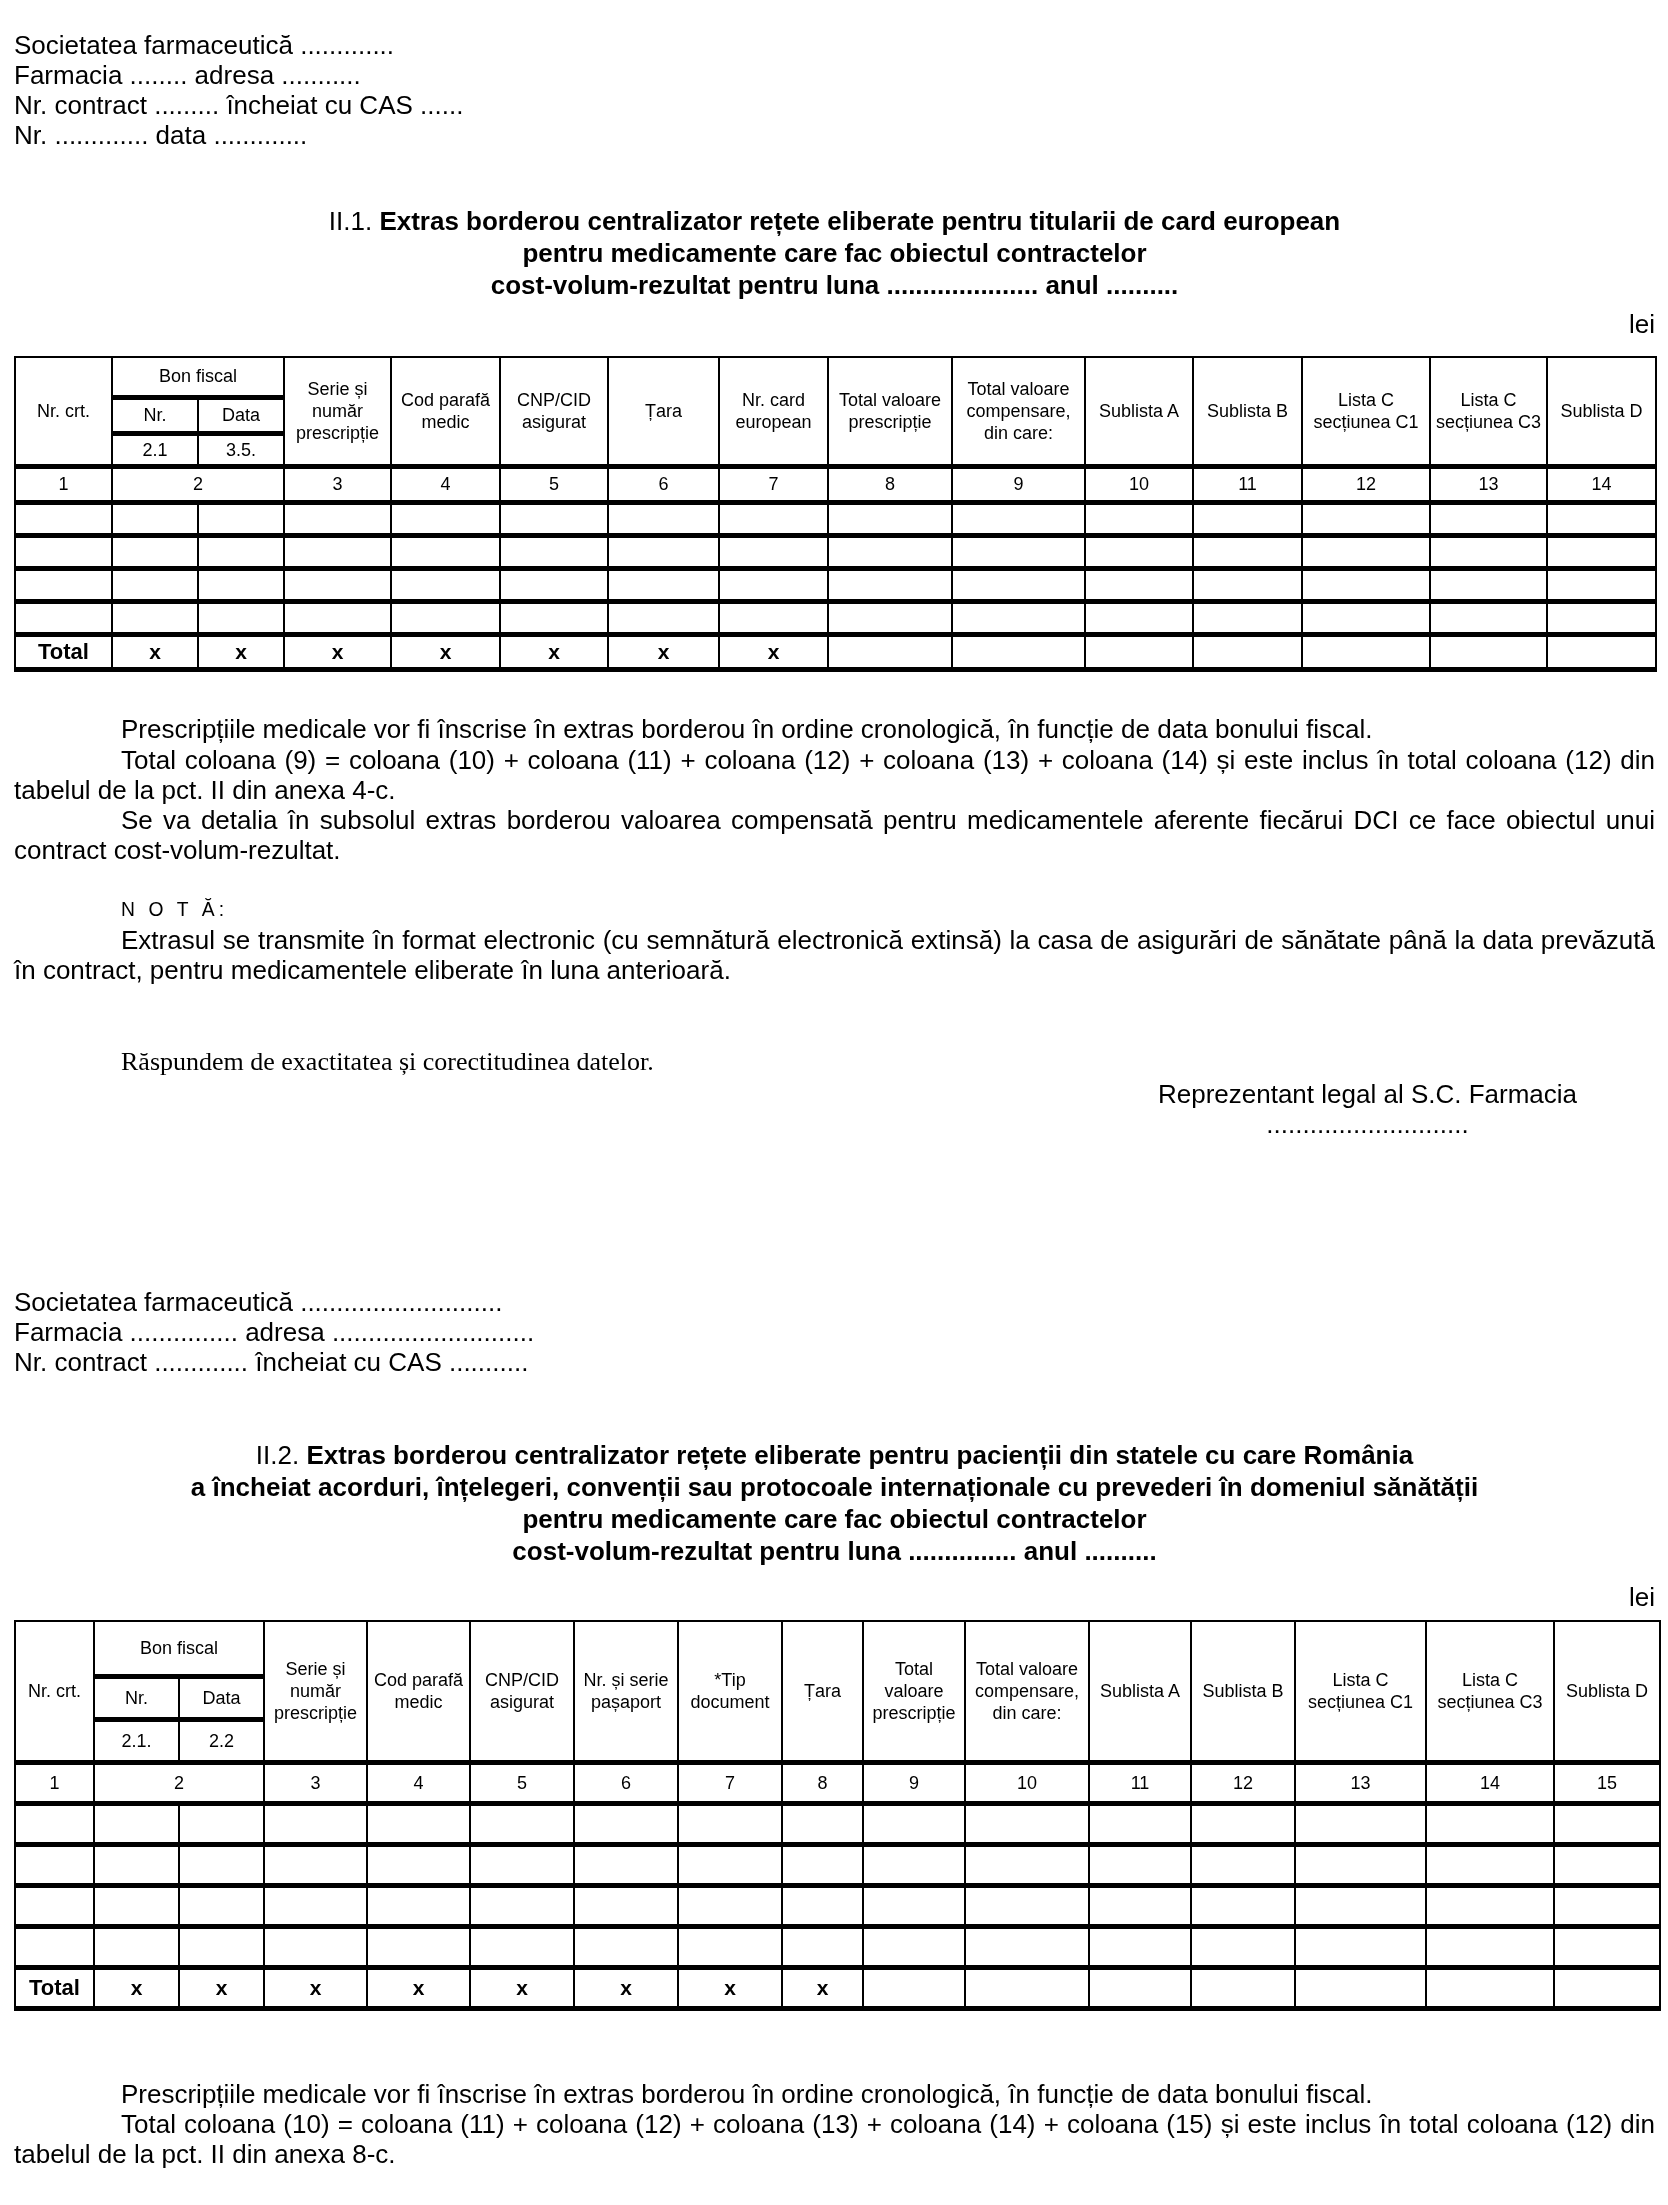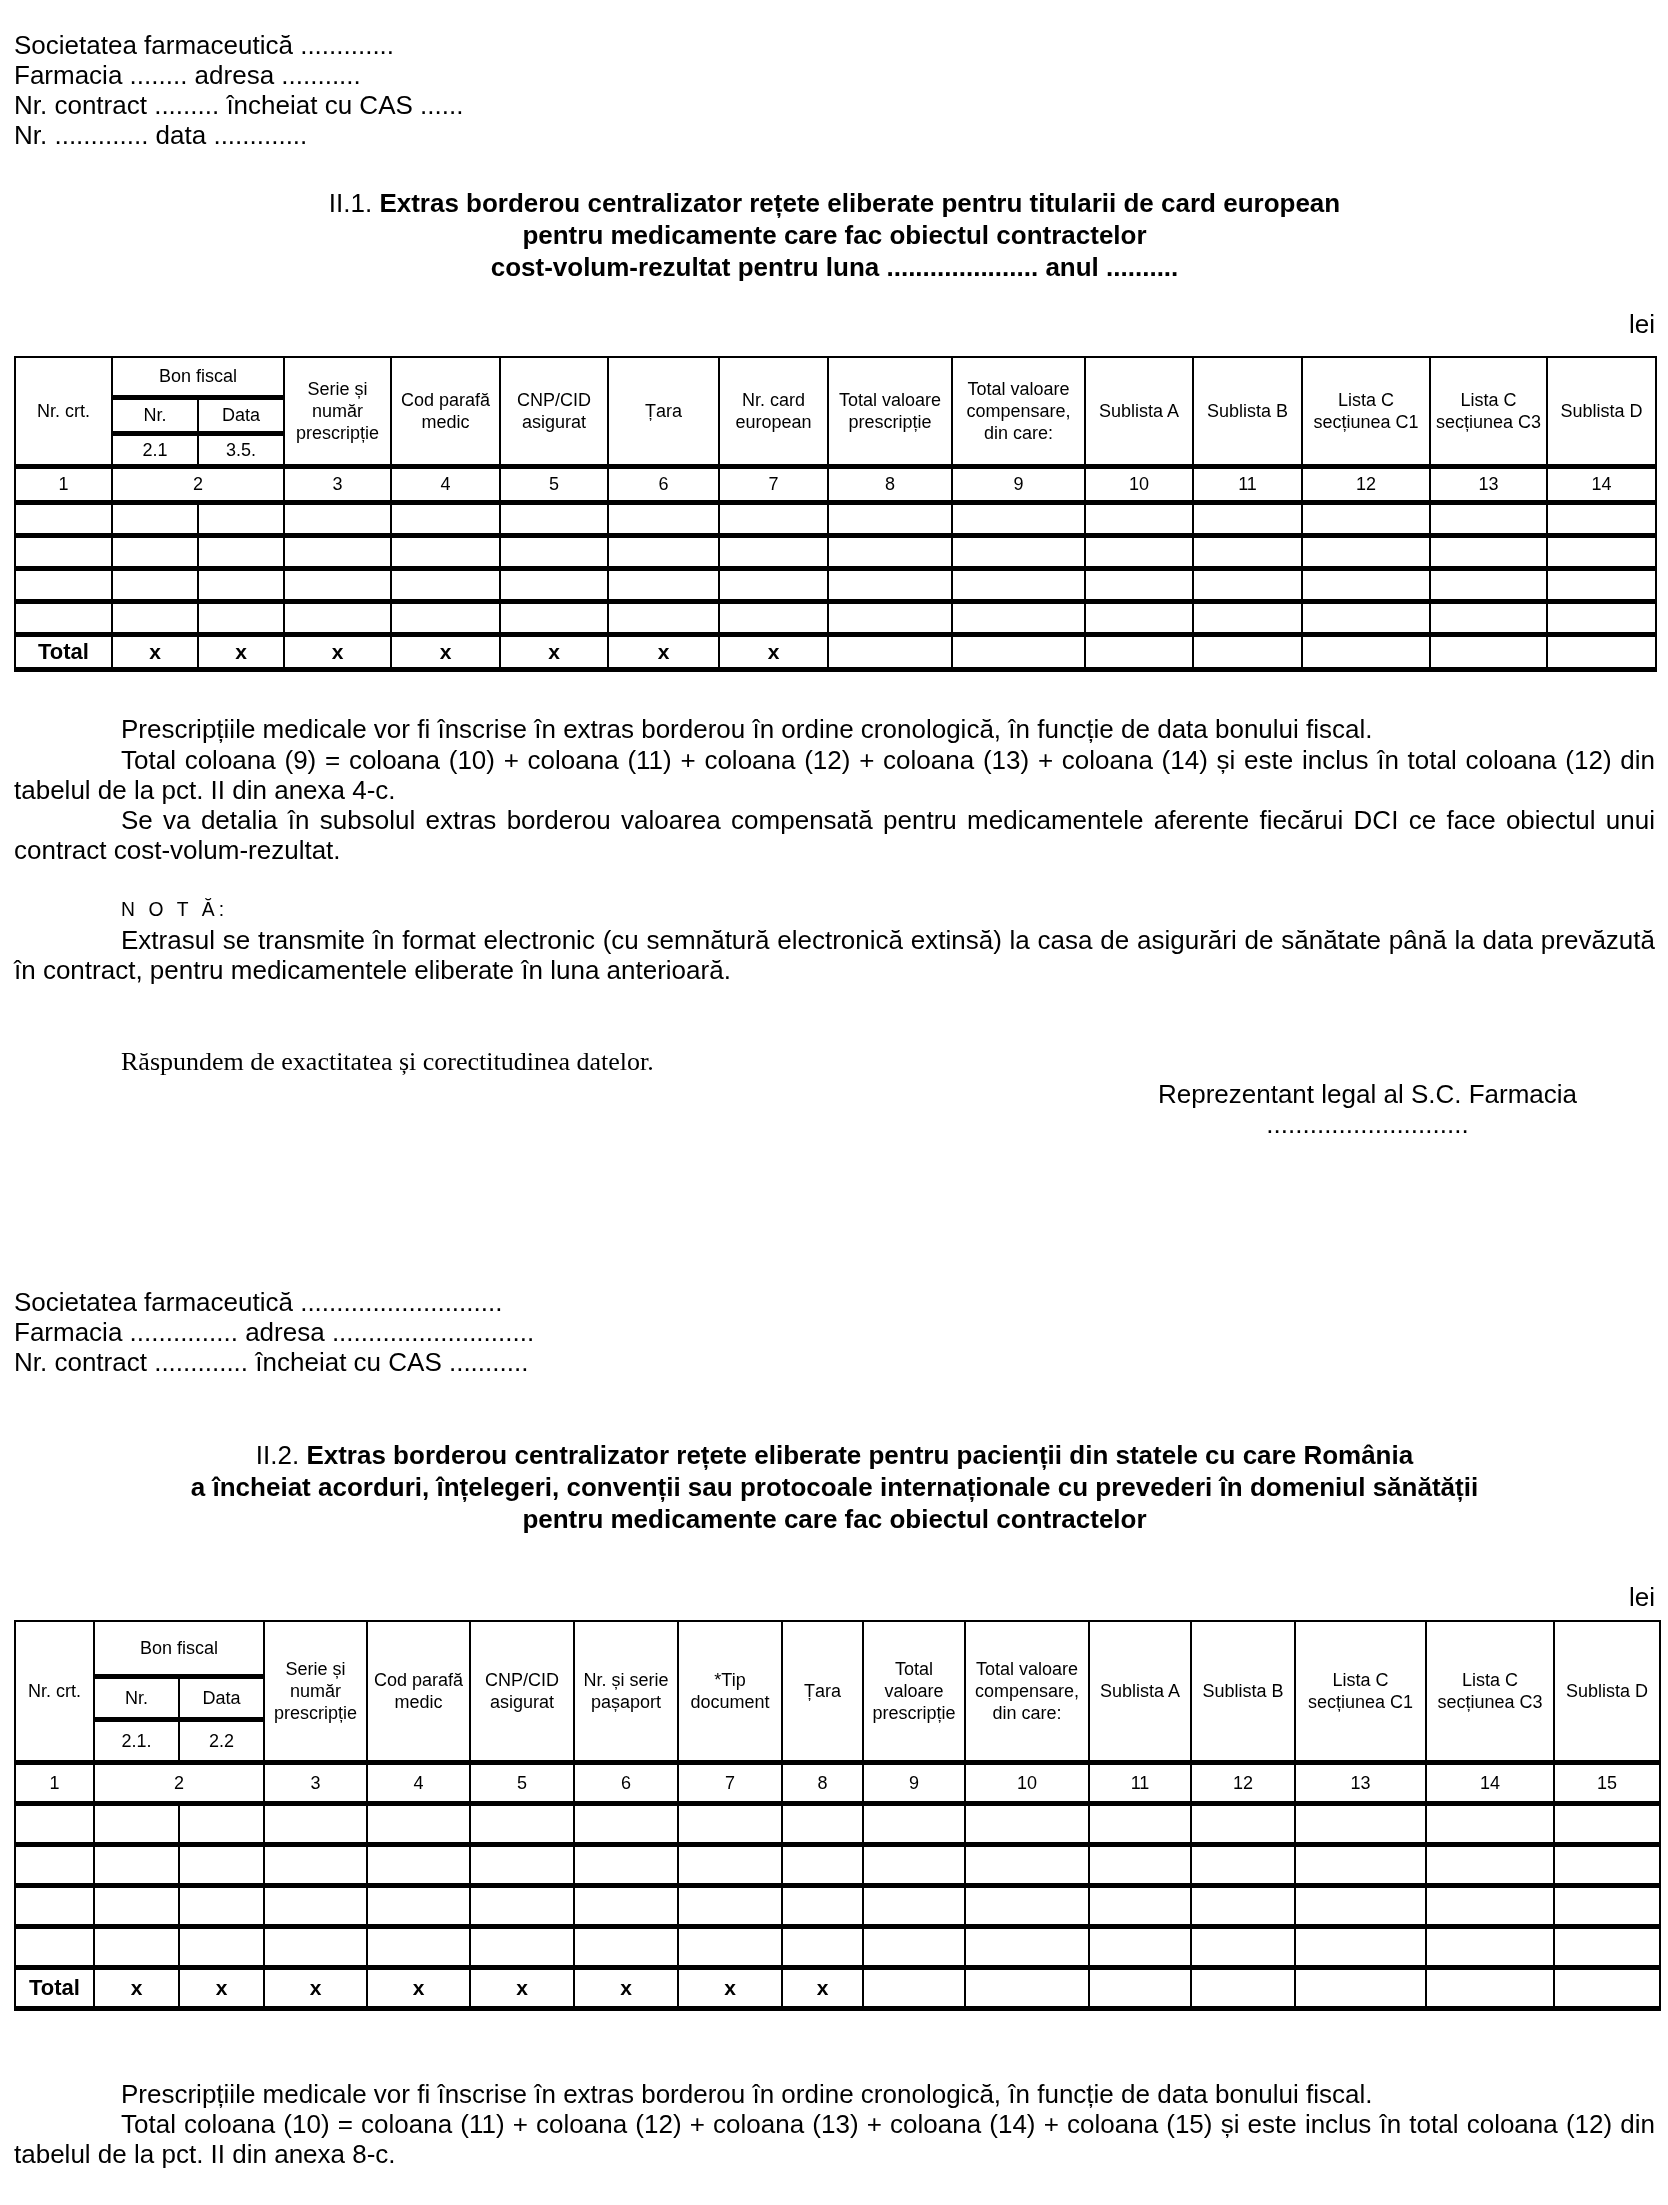--- a/index.html
+++ b/index.html
@@ -23,21 +23,21 @@
 </head>
 <body>
 
 <div class="abs" style="left:14px; top:30px;">
   <div class="hdr-line">Societatea farmaceutică .............</div>
   <div class="hdr-line">Farmacia ........ adresa ...........</div>
   <div class="hdr-line">Nr. contract ......... încheiat cu CAS ......</div>
   <div class="hdr-line">Nr. ............. data .............</div>
 </div>
 
-<div class="title" style="top:187px;">
+<div class="title" style="top:205px;">
   <div><span class="pre">II.1.</span> <span>Extras borderou centralizator rețete eliberate pentru titularii de card european</span></div>
   <div>pentru medicamente care fac obiectul contractelor</div>
   <div>cost-volum-rezultat pentru luna ..................... anul ..........</div>
 </div>
 
 <div class="abs lei" style="right:14px; top:309px;">lei</div>
 
 <table class="grid" style="left:14px; top:356px; width:1642px;">
   <colgroup>
     <col style="width:97px">
@@ -200,20 +200,21 @@
 <div class="abs" style="left:14px; top:1287px;">
   <div class="hdr-line">Societatea farmaceutică ............................</div>
   <div class="hdr-line">Farmacia ............... adresa ............................</div>
   <div class="hdr-line">Nr. contract ............. încheiat cu CAS ...........</div>
 </div>
 
 <div class="title" style="top:1439px;">
   <div><span class="pre">II.2.</span> <span>Extras borderou centralizator rețete eliberate pentru pacienții din statele cu care România</span></div>
   <div>a încheiat acorduri, înțelegeri, convenții sau protocoale internaționale cu prevederi în domeniul sănătății</div>
   <div>pentru medicamente care fac obiectul contractelor</div>
+  <div>cost-volum-rezultat pentru luna ............... anul ..........</div>
 </div>
 
 <div class="abs lei" style="right:14px; top:1582px;">lei</div>
 
 <table class="grid" style="left:14px; top:1620px; width:1642px;">
   <colgroup>
     <col style="width:79px">
       <col style="width:85px">
       <col style="width:85px">
       <col style="width:103px">

